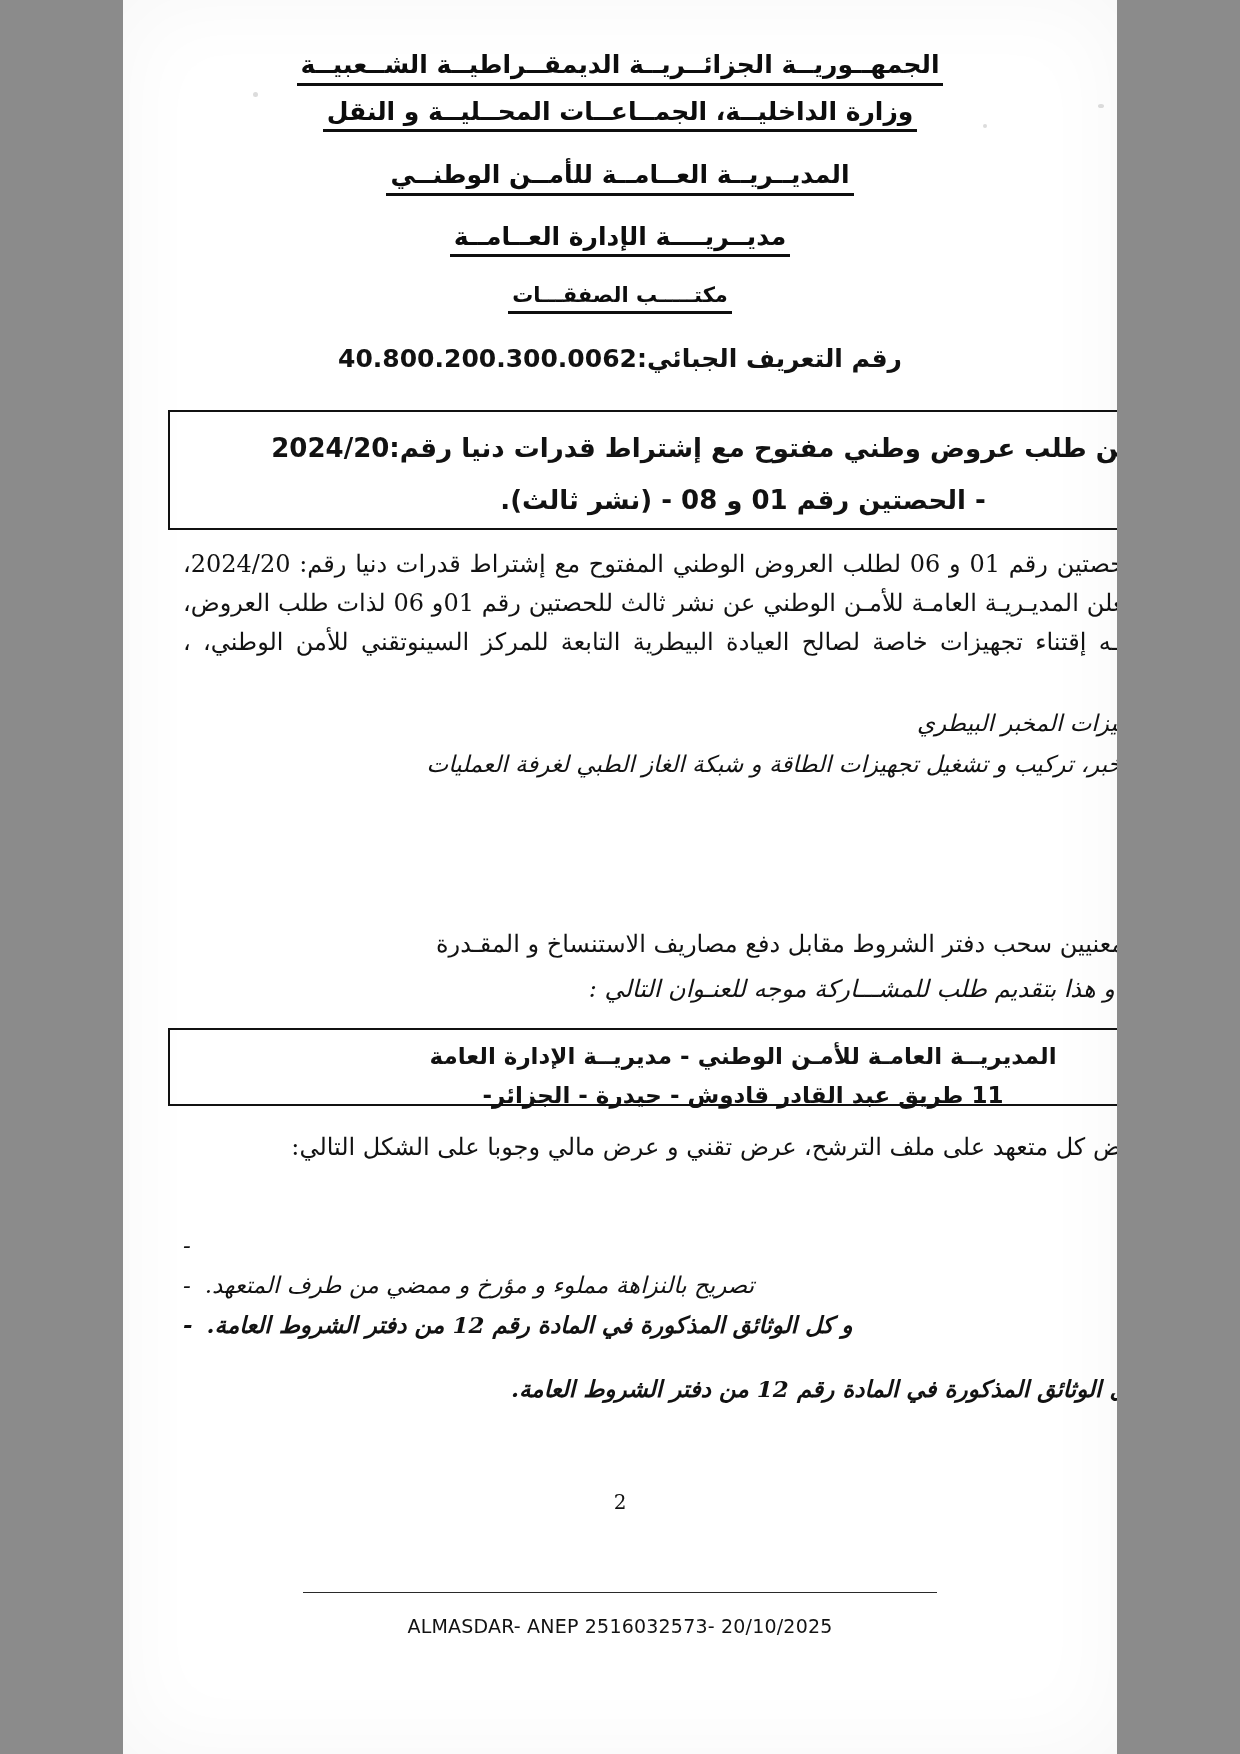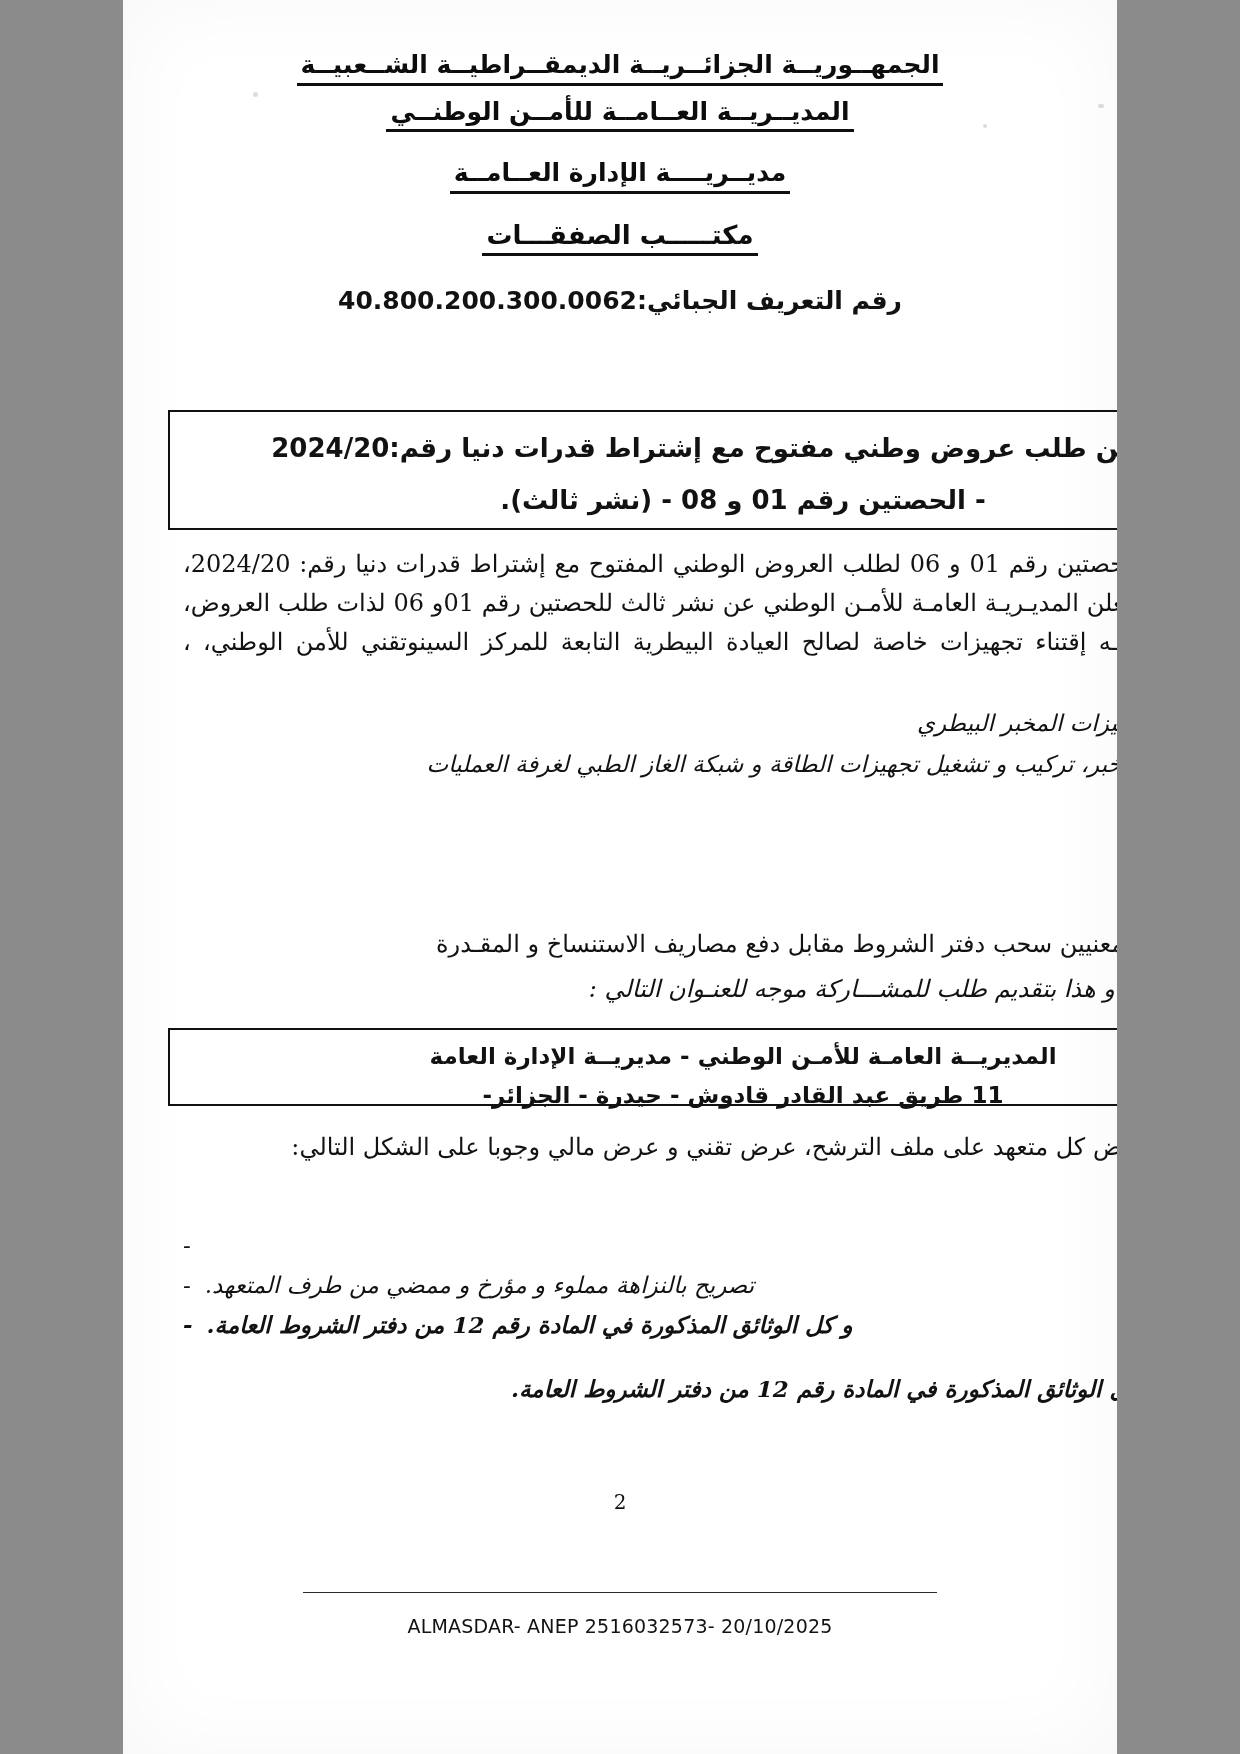--- a/index.html
+++ b/index.html
@@ -93,31 +93,34 @@
     <div class="smudge" style="left:130px;top:92px;width:5px;height:5px;"></div>
     <div class="smudge" style="left:975px;top:104px;width:6px;height:4px;"></div>
     <div class="smudge" style="left:860px;top:124px;width:4px;height:4px;"></div>
 
     <div class="abs" style="left:70px; right:70px; top:50px;">
 
       <div class="hdr-line" style="font-size:25px; margin-bottom:11px;">
         <span class="u">الجمهــوريــة الجزائــريــة الديمقــراطيــة الشــعبيــة</span>
       </div>
 
+      <div class="hdr-line" style="font-size:25px; margin-bottom:28px;">
+        <span class="u">وزارة الداخليــة، الجمــاعــات المحــليــة و النقل</span>
+      </div>
 
       <div class="hdr-line" style="font-size:25px; margin-bottom:26px;">
         <span class="u">المديــريــة العــامــة للأمــن الوطنــي</span>
       </div>
 
       <div class="hdr-line" style="font-size:25px; margin-bottom:26px;">
         <span class="u">مديــريــــة الإدارة العــامــة</span>
       </div>
 
 
-      <div class="hdr-line" style="font-size:26px; margin-bottom:30px;">
+      <div class="hdr-line" style="font-size:21px; margin-bottom:30px;">
         <span class="u">مكتـــــب الصفقـــات</span>
       </div>
 
       <div class="ctr b" style="font-size:25px; letter-spacing:.3px;">
         <span>رقم التعريف الجبائي:40.800.200.300.0062</span>
       </div>
     </div>
 
     <div class="abs box" style="left:45px; top:410px; width:1150px; height:120px; padding:12px 18px;">
       <div class="ctr b" style="font-size:26px; line-height:1.45; margin-top:6px;">إعلان عن طلب عروض وطني مفتوح مع إشتراط قدرات دنيا  رقم:2024/20</div>

